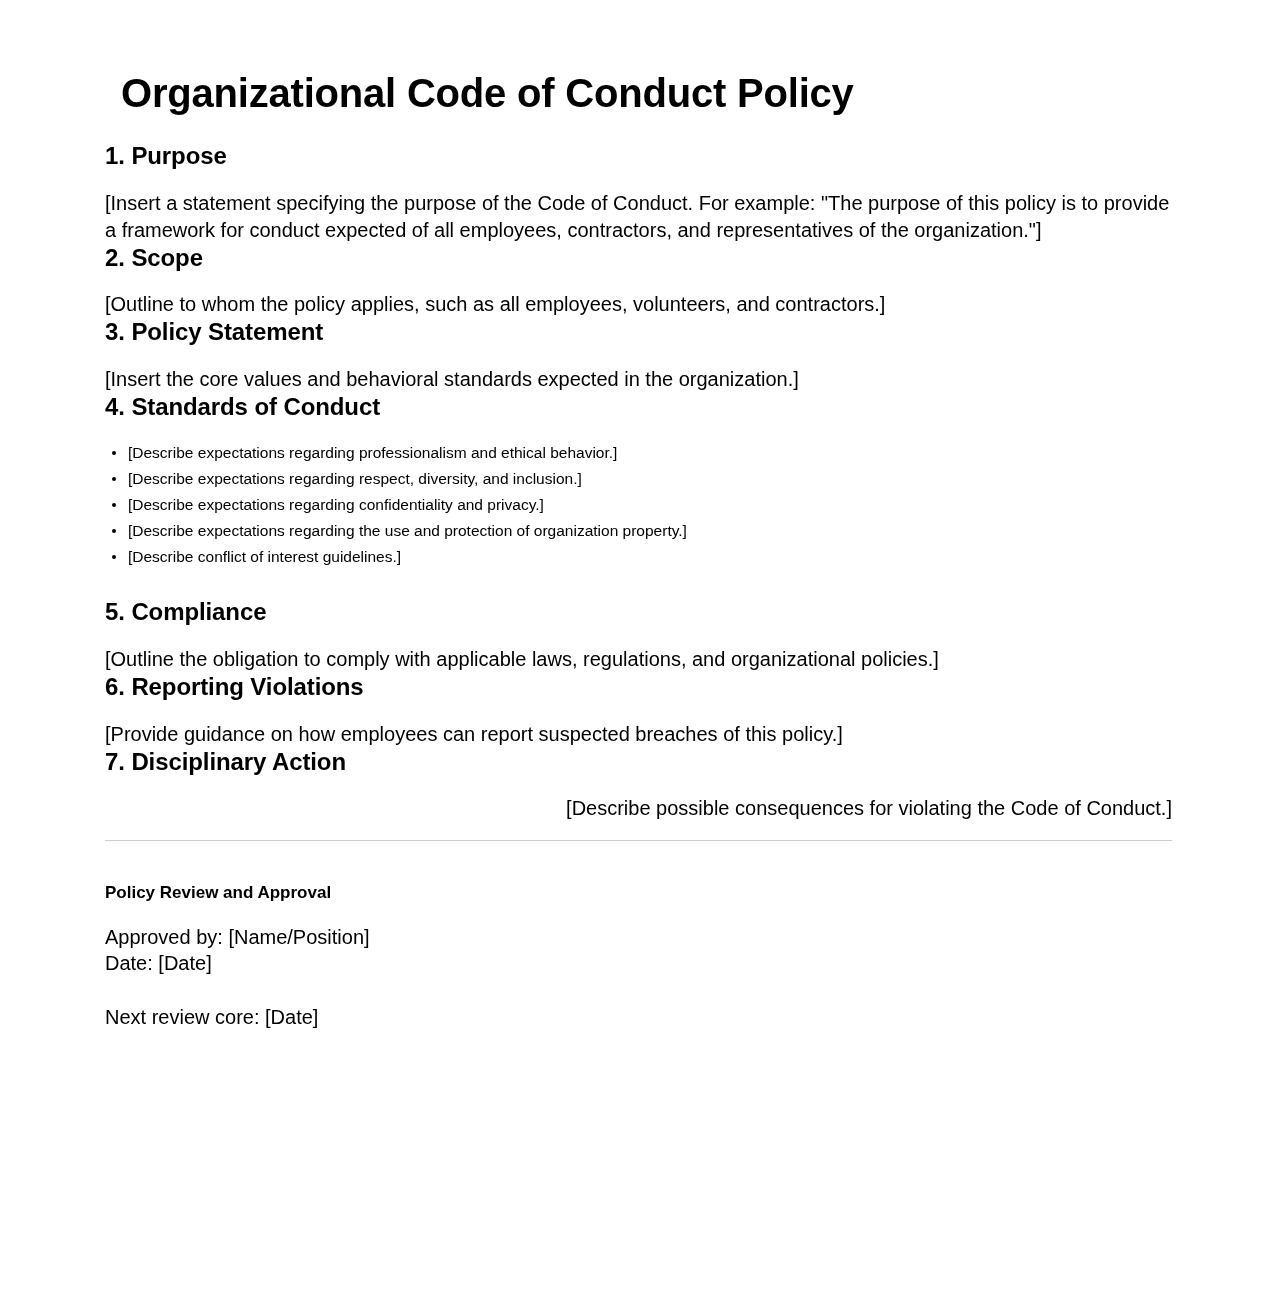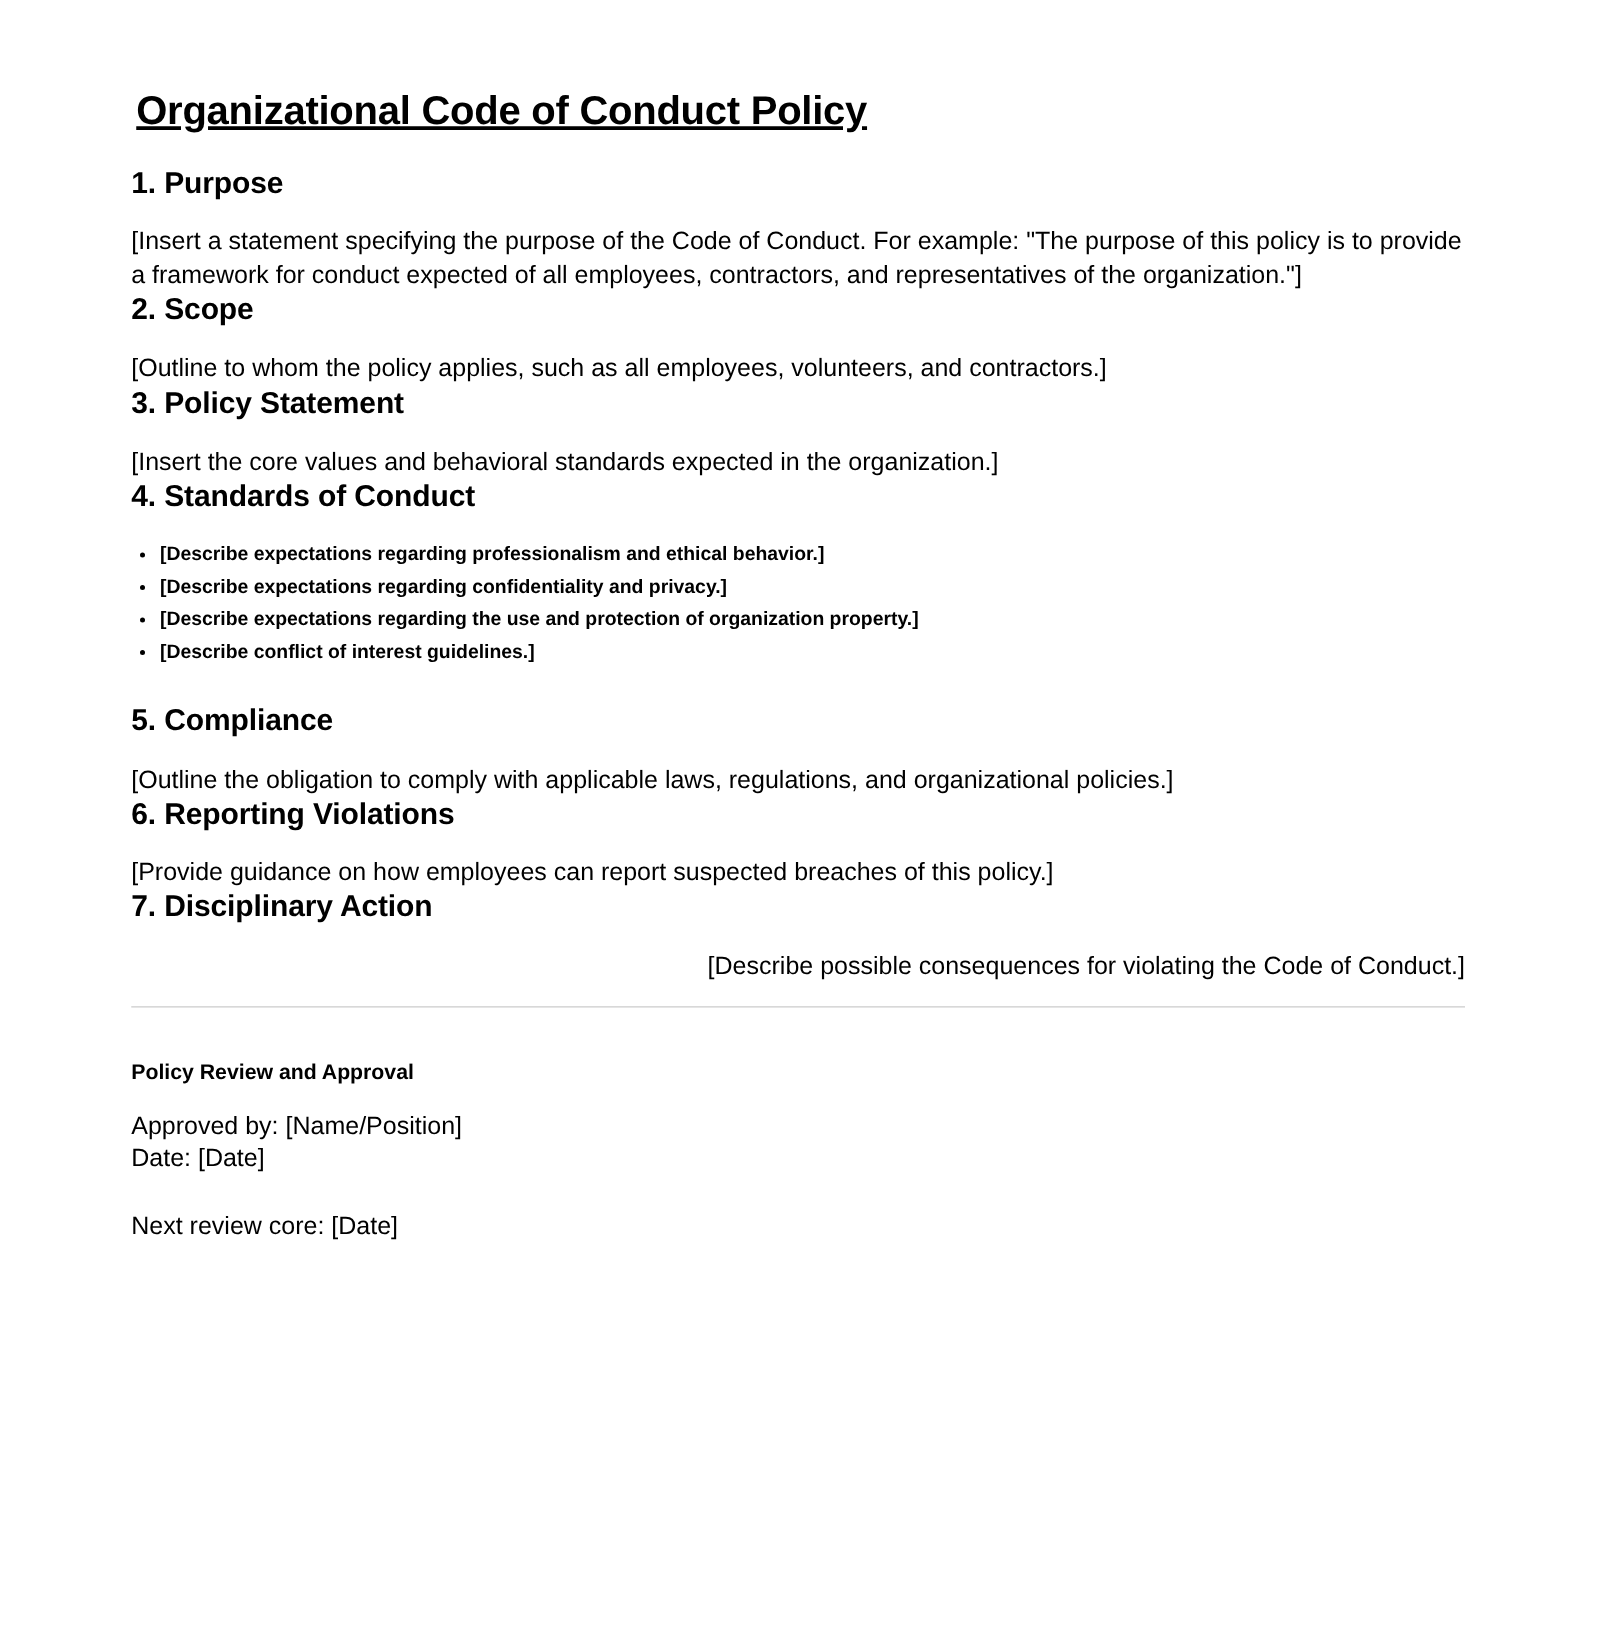--- a/index.html
+++ b/index.html
@@ -21,27 +21,26 @@
     width: 1278px;
     padding: 70px 106px 0 105px;
   }
 
   .doc {
     width: 1067px;
   }
 
   
   .doc-title {
-    font-size: 32px;
+    font-size: 40px;
     font-weight: bold;
     line-height: 1.15;
     letter-spacing: -0.2px;
-    margin: 0 0 26px 4px;
+    margin: 0 0 26px 16px;
     padding: 0;
-    text-decoration: underline;
   }
 
   .section-heading {
     font-size: 24px;
     font-weight: bold;
     line-height: 1.15;
     letter-spacing: -0.1px;
     margin: 0 0 20px 0;
     padding: 0;
   }
@@ -76,21 +75,20 @@
     list-style: none;
     margin: 0 0 28px 0;
     padding: 0;
   }
   .bullet-list li {
     position: relative;
     font-size: 15.5px;
     line-height: 26px;
     padding-left: 23px;
     margin: 0;
-    font-weight: bold;
   }
   .bullet-list li::before {
     content: "";
     position: absolute;
     left: 7px;
     top: 11px;
     width: 4px;
     height: 4px;
     border-radius: 50%;
     background: #000000;
@@ -130,20 +128,21 @@
 
     <div class="section">
       <h2 class="section-heading">3. Policy Statement</h2>
       <p class="para">[Insert the core values and behavioral standards expected in the organization.]</p>
     </div>
 
     <div class="section">
       <h2 class="section-heading">4. Standards of Conduct</h2>
       <ul class="bullet-list">
         <li>[Describe expectations regarding professionalism and ethical behavior.]</li>
+        <li>[Describe expectations regarding respect, diversity, and inclusion.]</li>
         <li>[Describe expectations regarding confidentiality and privacy.]</li>
         <li>[Describe expectations regarding the use and protection of organization property.]</li>
         <li>[Describe conflict of interest guidelines.]</li>
       </ul>
     </div>
 
     <div class="section">
       <h2 class="section-heading">5. Compliance</h2>
       <p class="para">[Outline the obligation to comply with applicable laws, regulations, and organizational policies.]</p>
     </div>

